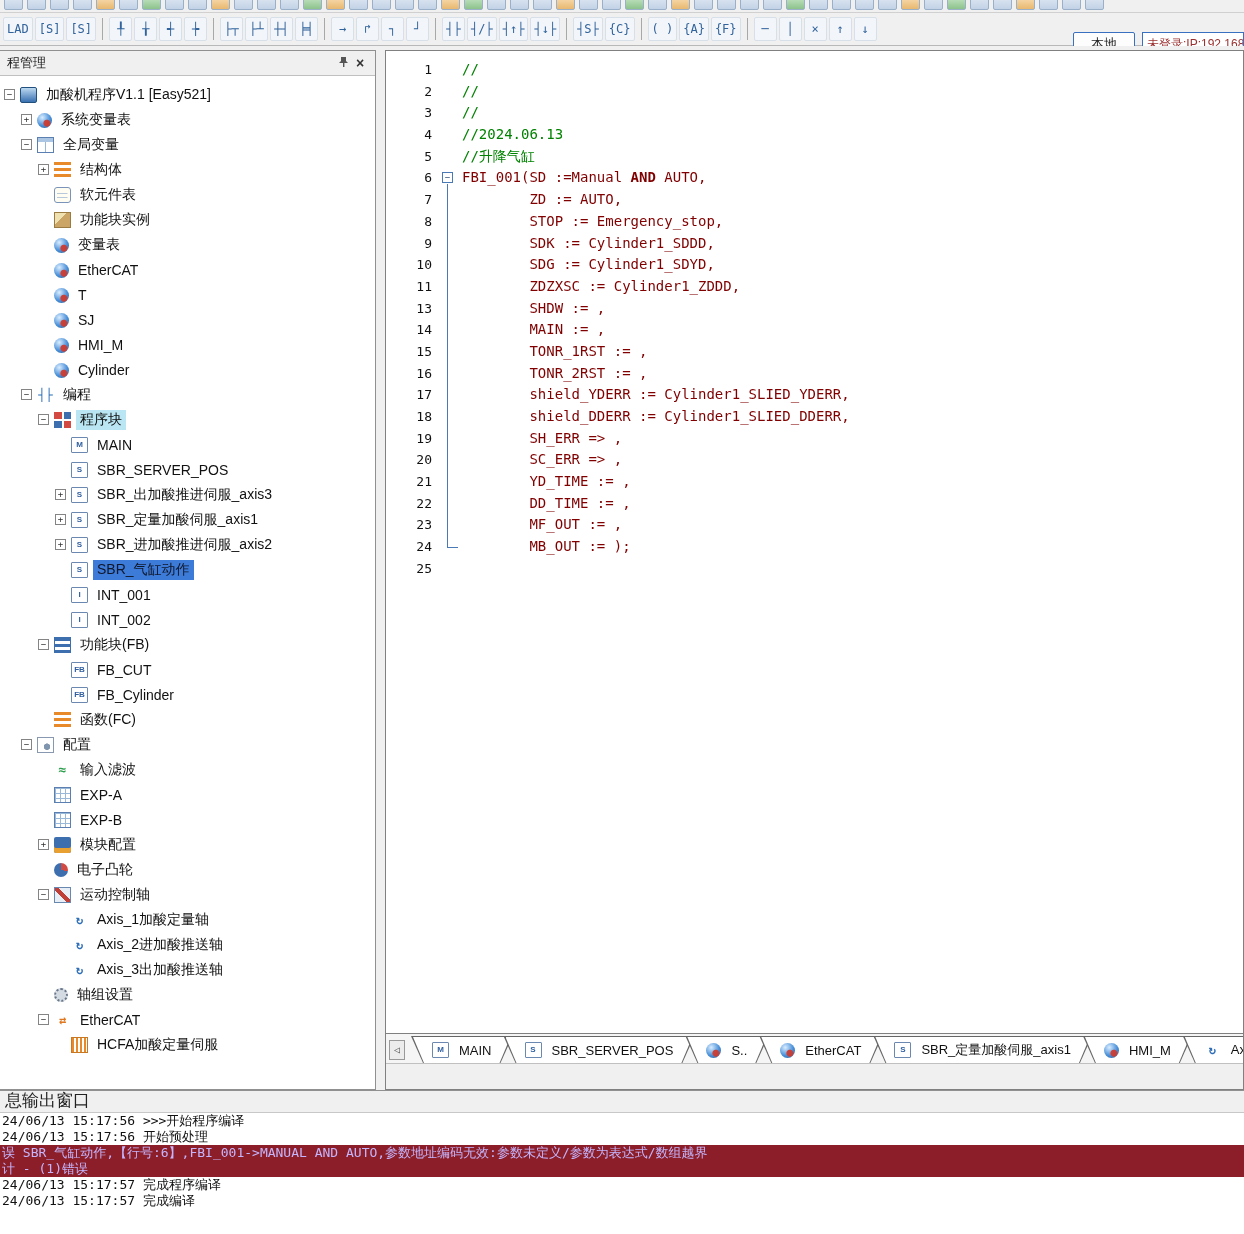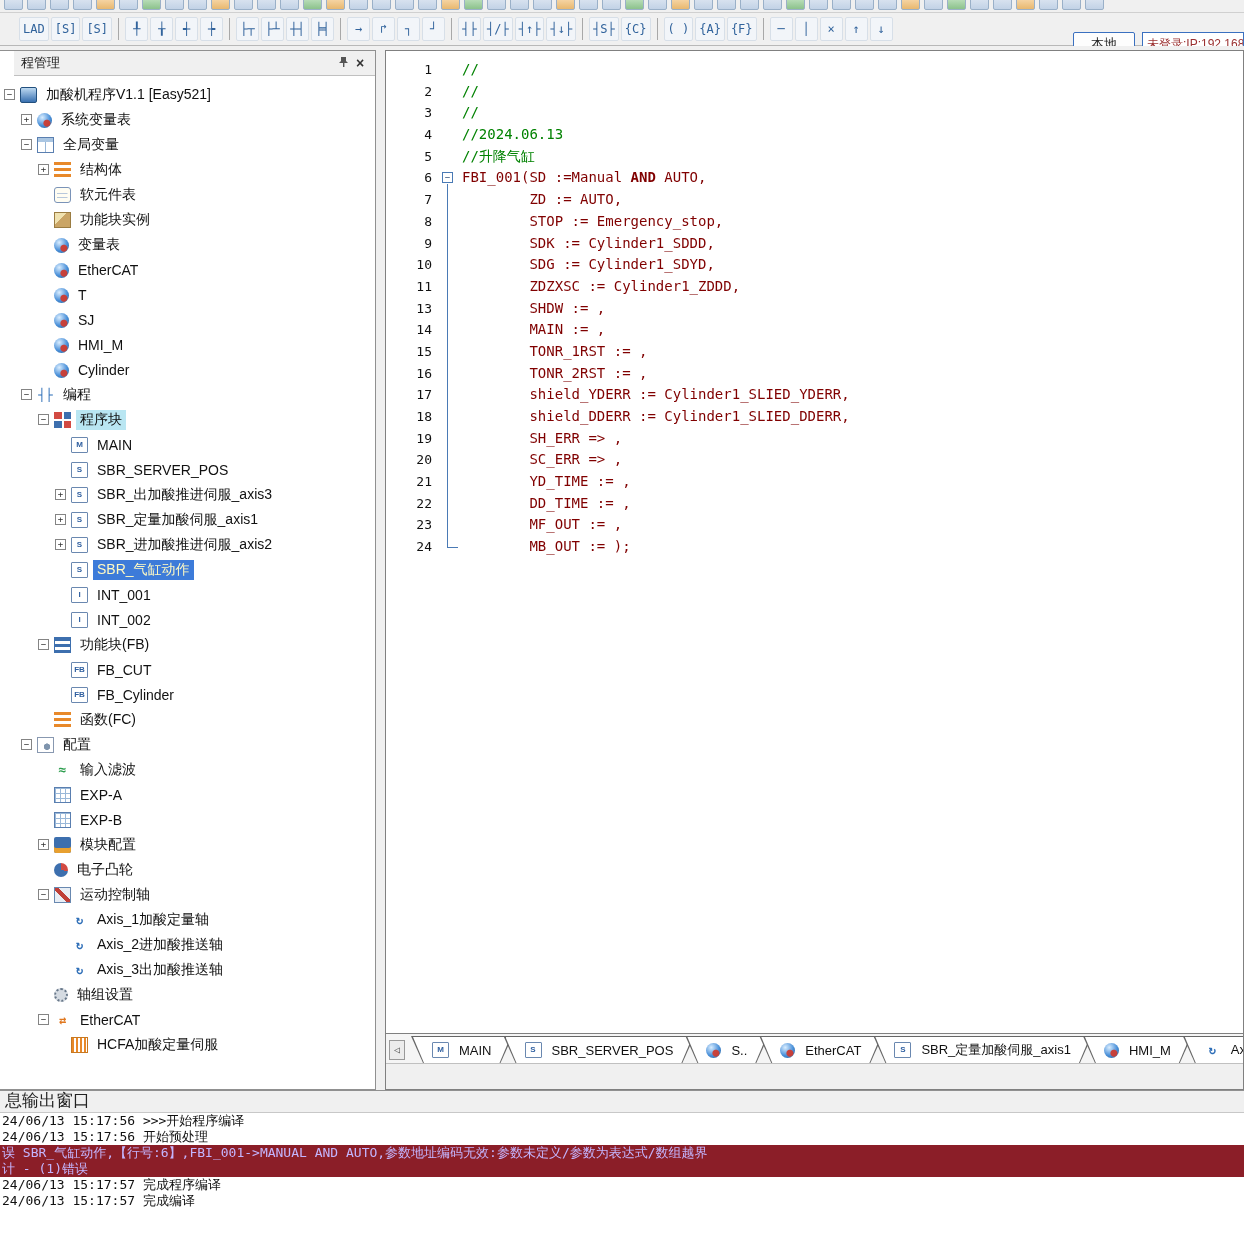--- a/index.html
+++ b/index.html
@@ -10,41 +10,41 @@
   html,body{margin:0;padding:0;}
   body{width:1244px;height:1234px;overflow:hidden;font-family:"Liberation Sans",sans-serif;background:#f0f0f0;}
   .app{position:relative;width:1244px;height:1234px;background:#fff;overflow:hidden;}
 
   
   .tb1{position:absolute;left:0;top:0;width:1244px;height:13px;background:#f0f0f0;border-bottom:1px solid #d0d0d0;display:flex;gap:4px;padding-left:4px;overflow:hidden;}
   .stub{flex:none;width:19px;height:18px;margin-top:-8px;background:linear-gradient(#e8eef6,#c2d2e6);border:1px solid #9ab0c8;border-radius:2px;}
   .stub:nth-child(5n){background:linear-gradient(#ffe9c9,#e8b870);}
   .stub:nth-child(7n){background:linear-gradient(#d8f0d8,#8cc28c);}
   .tb2{position:absolute;left:0;top:13px;width:1244px;height:33px;background:#f0f0f0;border-bottom:1px solid #b8b8b8;display:flex;align-items:center;}
-  .tb2icons{display:flex;align-items:center;gap:2px;padding-left:3px;overflow:hidden;flex:1;margin-left:16px;}
+  .tb2icons{display:flex;align-items:center;gap:2px;padding-left:3px;overflow:hidden;flex:1;}
   .t2i{flex:none;min-width:23px;height:24px;padding:0 3px;display:flex;align-items:center;justify-content:center;font:12px "DejaVu Sans Mono",monospace;color:#31639c;background:#f2f5f9;border:1px solid #d7dfe8;border-radius:2px;white-space:nowrap;}
   .t2sep{flex:none;width:1px;height:22px;background:#a8a8a8;margin:0 4px;}
   .local-btn{position:absolute;left:1073px;top:19px;width:62px;height:24px;background:#fdfdfd;border:1px solid var(--accent-blue);border-radius:2px;font:13px "Liberation Sans",sans-serif;color:#222;}
   .login-box{position:absolute;left:1142px;top:19px;width:102px;height:24px;background:#fff;border:1px solid var(--accent-blue);color:#9b3030;font-size:12px;line-height:22px;padding:0 4px;white-space:nowrap;overflow:hidden;}
 
   
   .main{position:absolute;left:0;top:46px;width:1244px;height:1044px;background:#f0f0f0;}
   .panel{position:absolute;left:0;top:4px;width:376px;bottom:0;background:#fff;border:1px solid #909090;border-left:none;}
-  .panel-hdr{height:25px;background:#f0f0f0;border-bottom:1px solid #c0c0c0;display:flex;align-items:center;padding:0 7px;font-size:13px;color:#222;margin-left:14px;}
+  .panel-hdr{height:25px;background:#f0f0f0;border-bottom:1px solid #c0c0c0;display:flex;align-items:center;padding:0 7px;font-size:13px;color:#222;}
   .panel-title{flex:1;}
   .pin{width:16px;text-align:center;cursor:pointer;}
   .cls{width:16px;text-align:center;font:bold 14px/16px "Liberation Sans",sans-serif;color:#333;cursor:pointer;}
   .tree{position:absolute;left:0;right:0;top:26px;bottom:0;overflow:hidden;padding-top:5px;}
   .trow{height:25px;display:flex;align-items:center;white-space:nowrap;font-size:14px;color:#111;}
   .tind{flex:none;}
   .texp{flex:none;width:11px;height:11px;border:1px solid #848484;background:#fff;display:flex;align-items:center;justify-content:center;font:9px/1 "DejaVu Sans Mono",monospace;color:#333;margin-right:5px;}
   .texpsp{flex:none;width:16px;}
   .ti{flex:none;width:17px;height:16px;margin-right:5px;text-align:center;font:12px/16px "DejaVu Sans Mono",monospace;}
   .tlabel{padding:1px 4px;}
-  .tlabel.sel{background:var(--selection);color:#fef9c3;}
+  .tlabel.sel{background:var(--selection);color:#0f172a;}
   .tlabel.soft{background:var(--soft-highlight);color:#111;}
 
   
   .ti-plc{background:linear-gradient(#bcd8f0,#3870b0);border:1px solid #22507e;border-radius:2px;}
   .ti-globe{width:15px;height:15px;margin-top:1px;border-radius:50%;
     background:radial-gradient(circle at 66% 68%, rgba(205,60,50,.95) 0 3px, rgba(205,60,50,0) 4px),
                radial-gradient(circle at 35% 30%, #d9edff, #4a90d9 55%, #24598f);}
   .ti-table{border:1px solid #5a7fb0;background-color:#fff;background-image:linear-gradient(#aac6e2 0 4px,transparent 4px),linear-gradient(90deg,transparent 7px,#9ab8d8 7px 8px,transparent 8px);}
   .ti-struct{background:repeating-linear-gradient(#e8892a 0 3px,#fff 3px 6px);}
   .ti-comment{border:1px solid #7a93b8;border-radius:3px;background-color:#fffdf2;background-image:linear-gradient(transparent 5px,#b8c8dc 5px 6px,transparent 6px,transparent 9px,#b8c8dc 9px 10px,transparent 10px);background-size:70% 100%;background-position:2px 0;background-repeat:no-repeat;}
@@ -461,20 +461,21 @@
           <div class="cline"><span class="cnum">15</span><span class="cfold"><span class="fvm"></span></span><span class="ctext st">        TONR_1RST := ,</span></div>
           <div class="cline"><span class="cnum">16</span><span class="cfold"><span class="fvm"></span></span><span class="ctext st">        TONR_2RST := ,</span></div>
           <div class="cline"><span class="cnum">17</span><span class="cfold"><span class="fvm"></span></span><span class="ctext st">        shield_YDERR := Cylinder1_SLIED_YDERR,</span></div>
           <div class="cline"><span class="cnum">18</span><span class="cfold"><span class="fvm"></span></span><span class="ctext st">        shield_DDERR := Cylinder1_SLIED_DDERR,</span></div>
           <div class="cline"><span class="cnum">19</span><span class="cfold"><span class="fvm"></span></span><span class="ctext st">        SH_ERR =&gt; ,</span></div>
           <div class="cline"><span class="cnum">20</span><span class="cfold"><span class="fvm"></span></span><span class="ctext st">        SC_ERR =&gt; ,</span></div>
           <div class="cline"><span class="cnum">21</span><span class="cfold"><span class="fvm"></span></span><span class="ctext st">        YD_TIME := ,</span></div>
           <div class="cline"><span class="cnum">22</span><span class="cfold"><span class="fvm"></span></span><span class="ctext st">        DD_TIME := ,</span></div>
           <div class="cline"><span class="cnum">23</span><span class="cfold"><span class="fvm"></span></span><span class="ctext st">        MF_OUT := ,</span></div>
           <div class="cline"><span class="cnum">24</span><span class="cfold"><span class="fve"></span><span class="fhe"></span></span><span class="ctext st">        MB_OUT := );</span></div>
+          <div class="cline"><span class="cnum">25</span><span class="cfold"></span><span class="ctext st"></span></div>
         </div>
       <div class="tabbar">
         <span class="tab-scroll">◁</span>
         <div class="tabs" id="tabs">
             <span class="tabo">
               <span class="tabi">
                 <span class="ti ti-doc">M</span>
                 <span class="tlb">MAIN</span>
               </span>
             </span>

